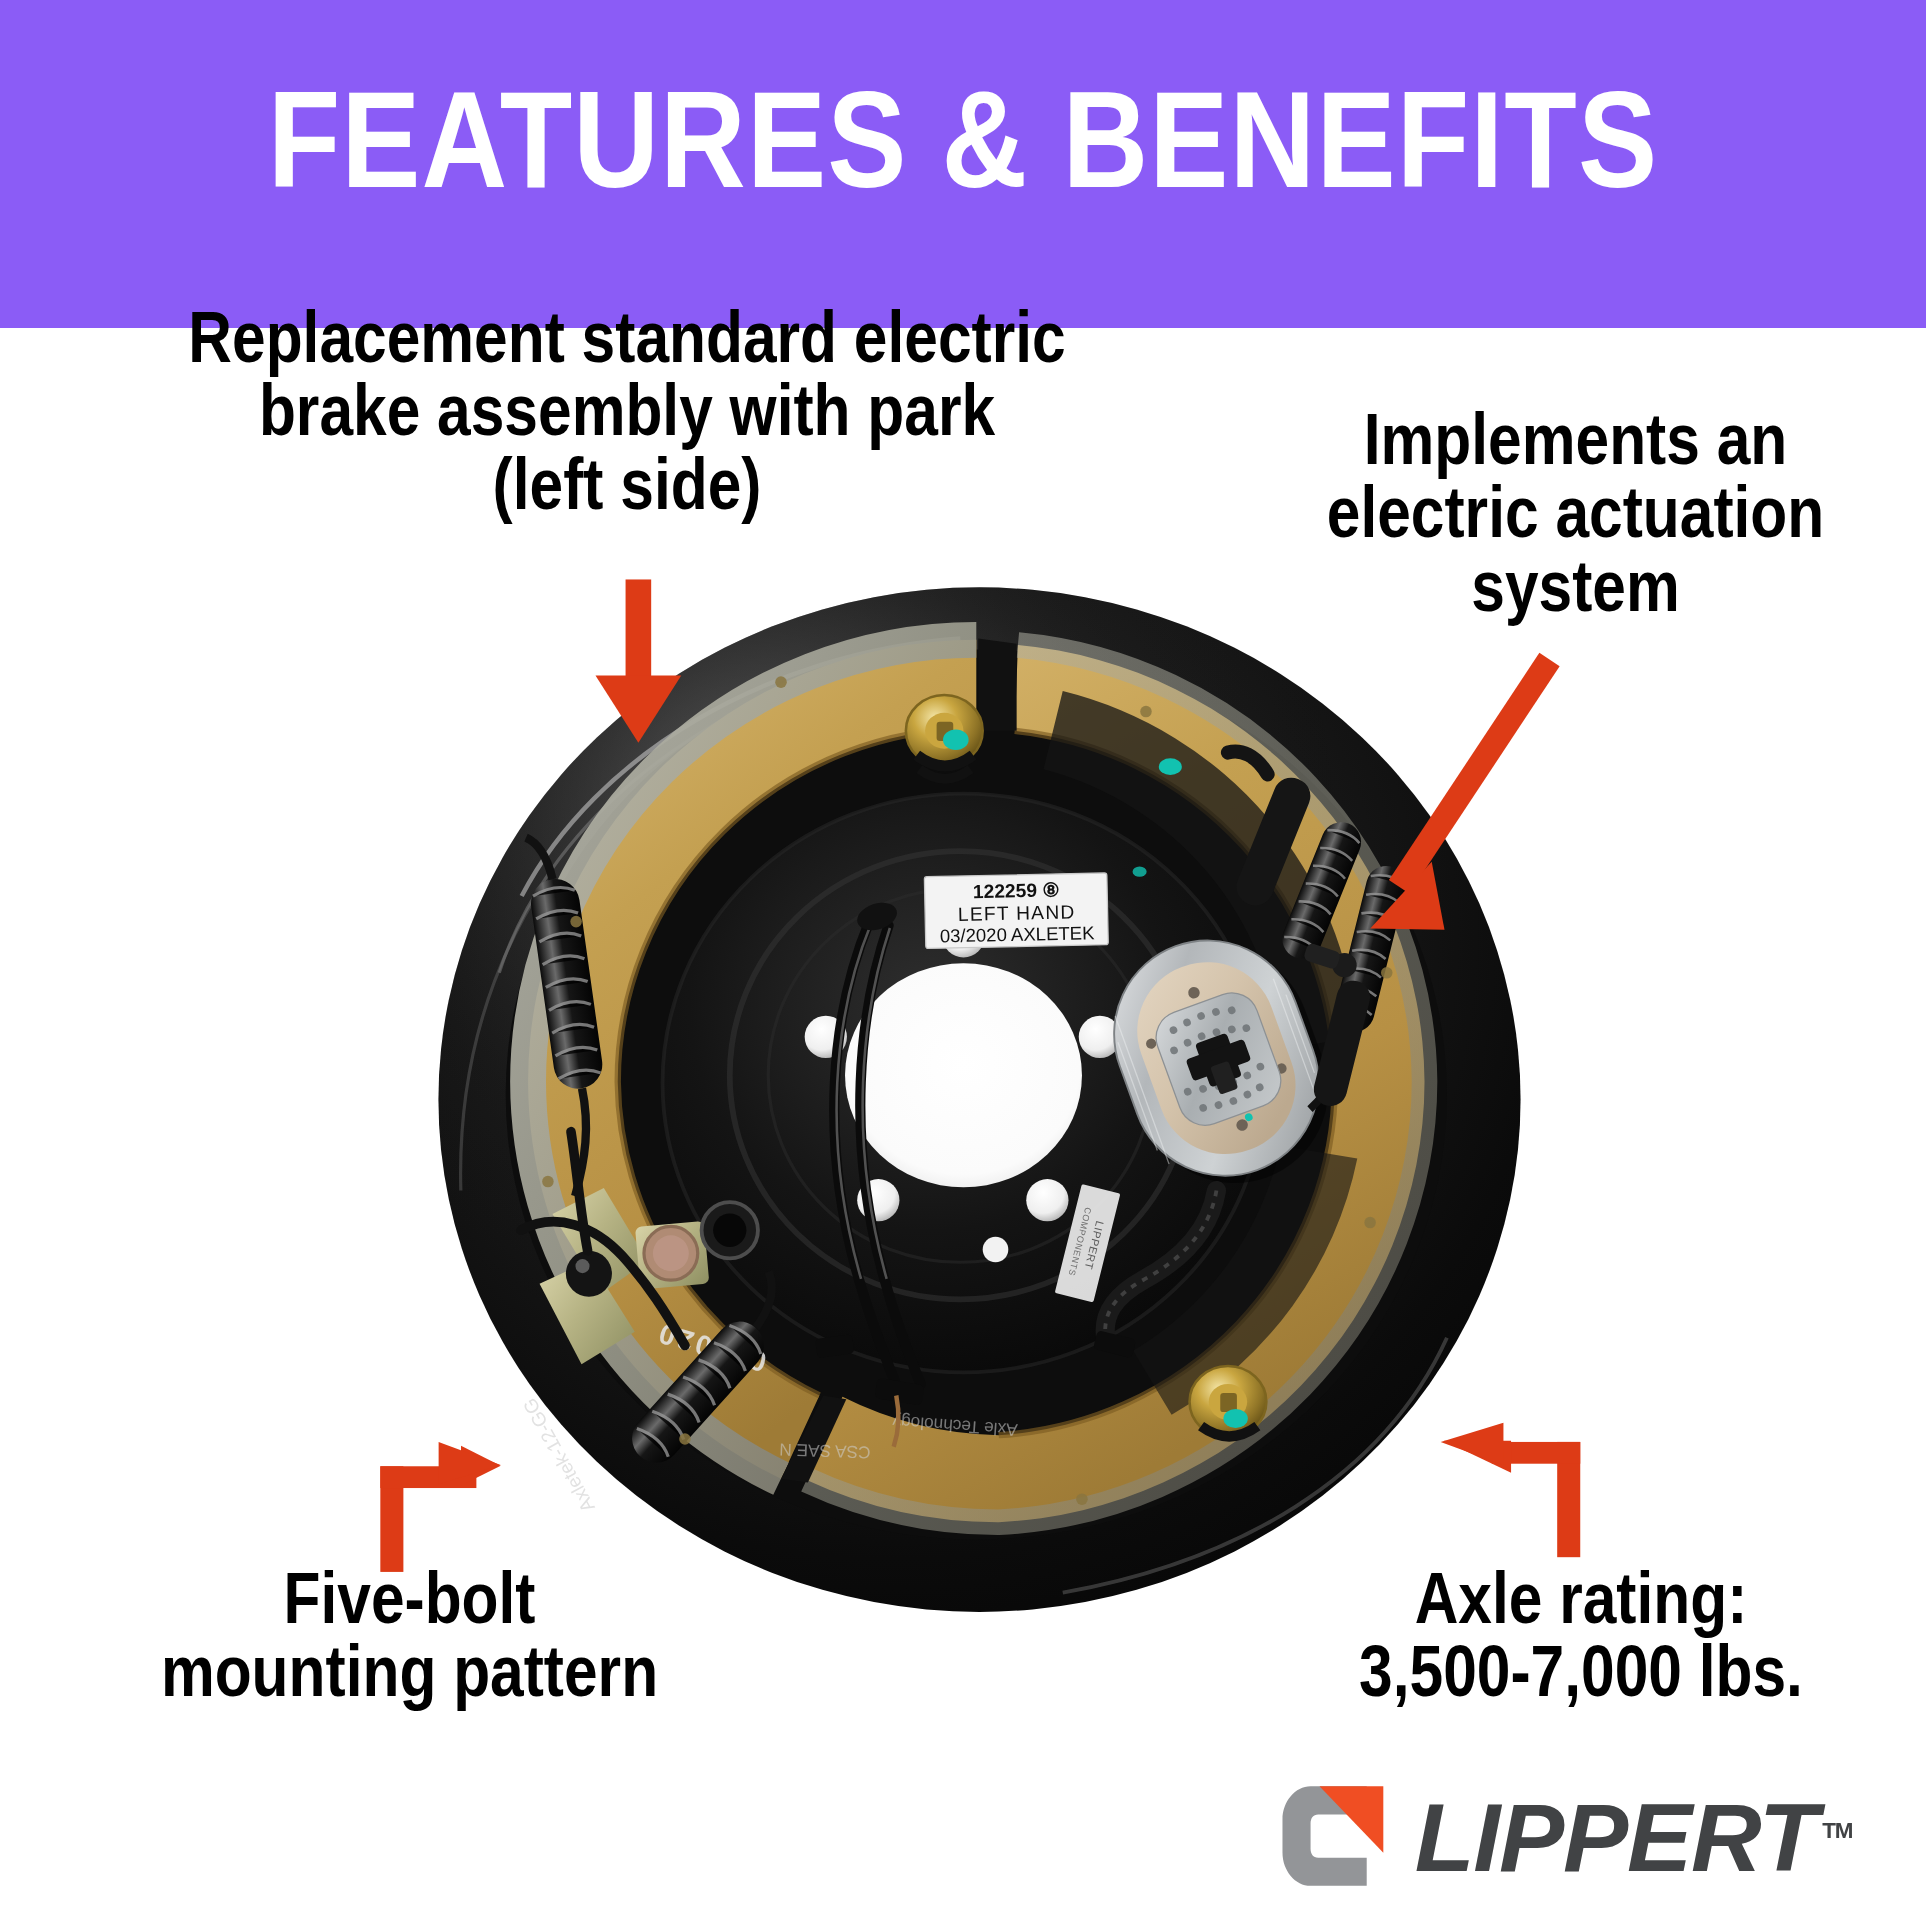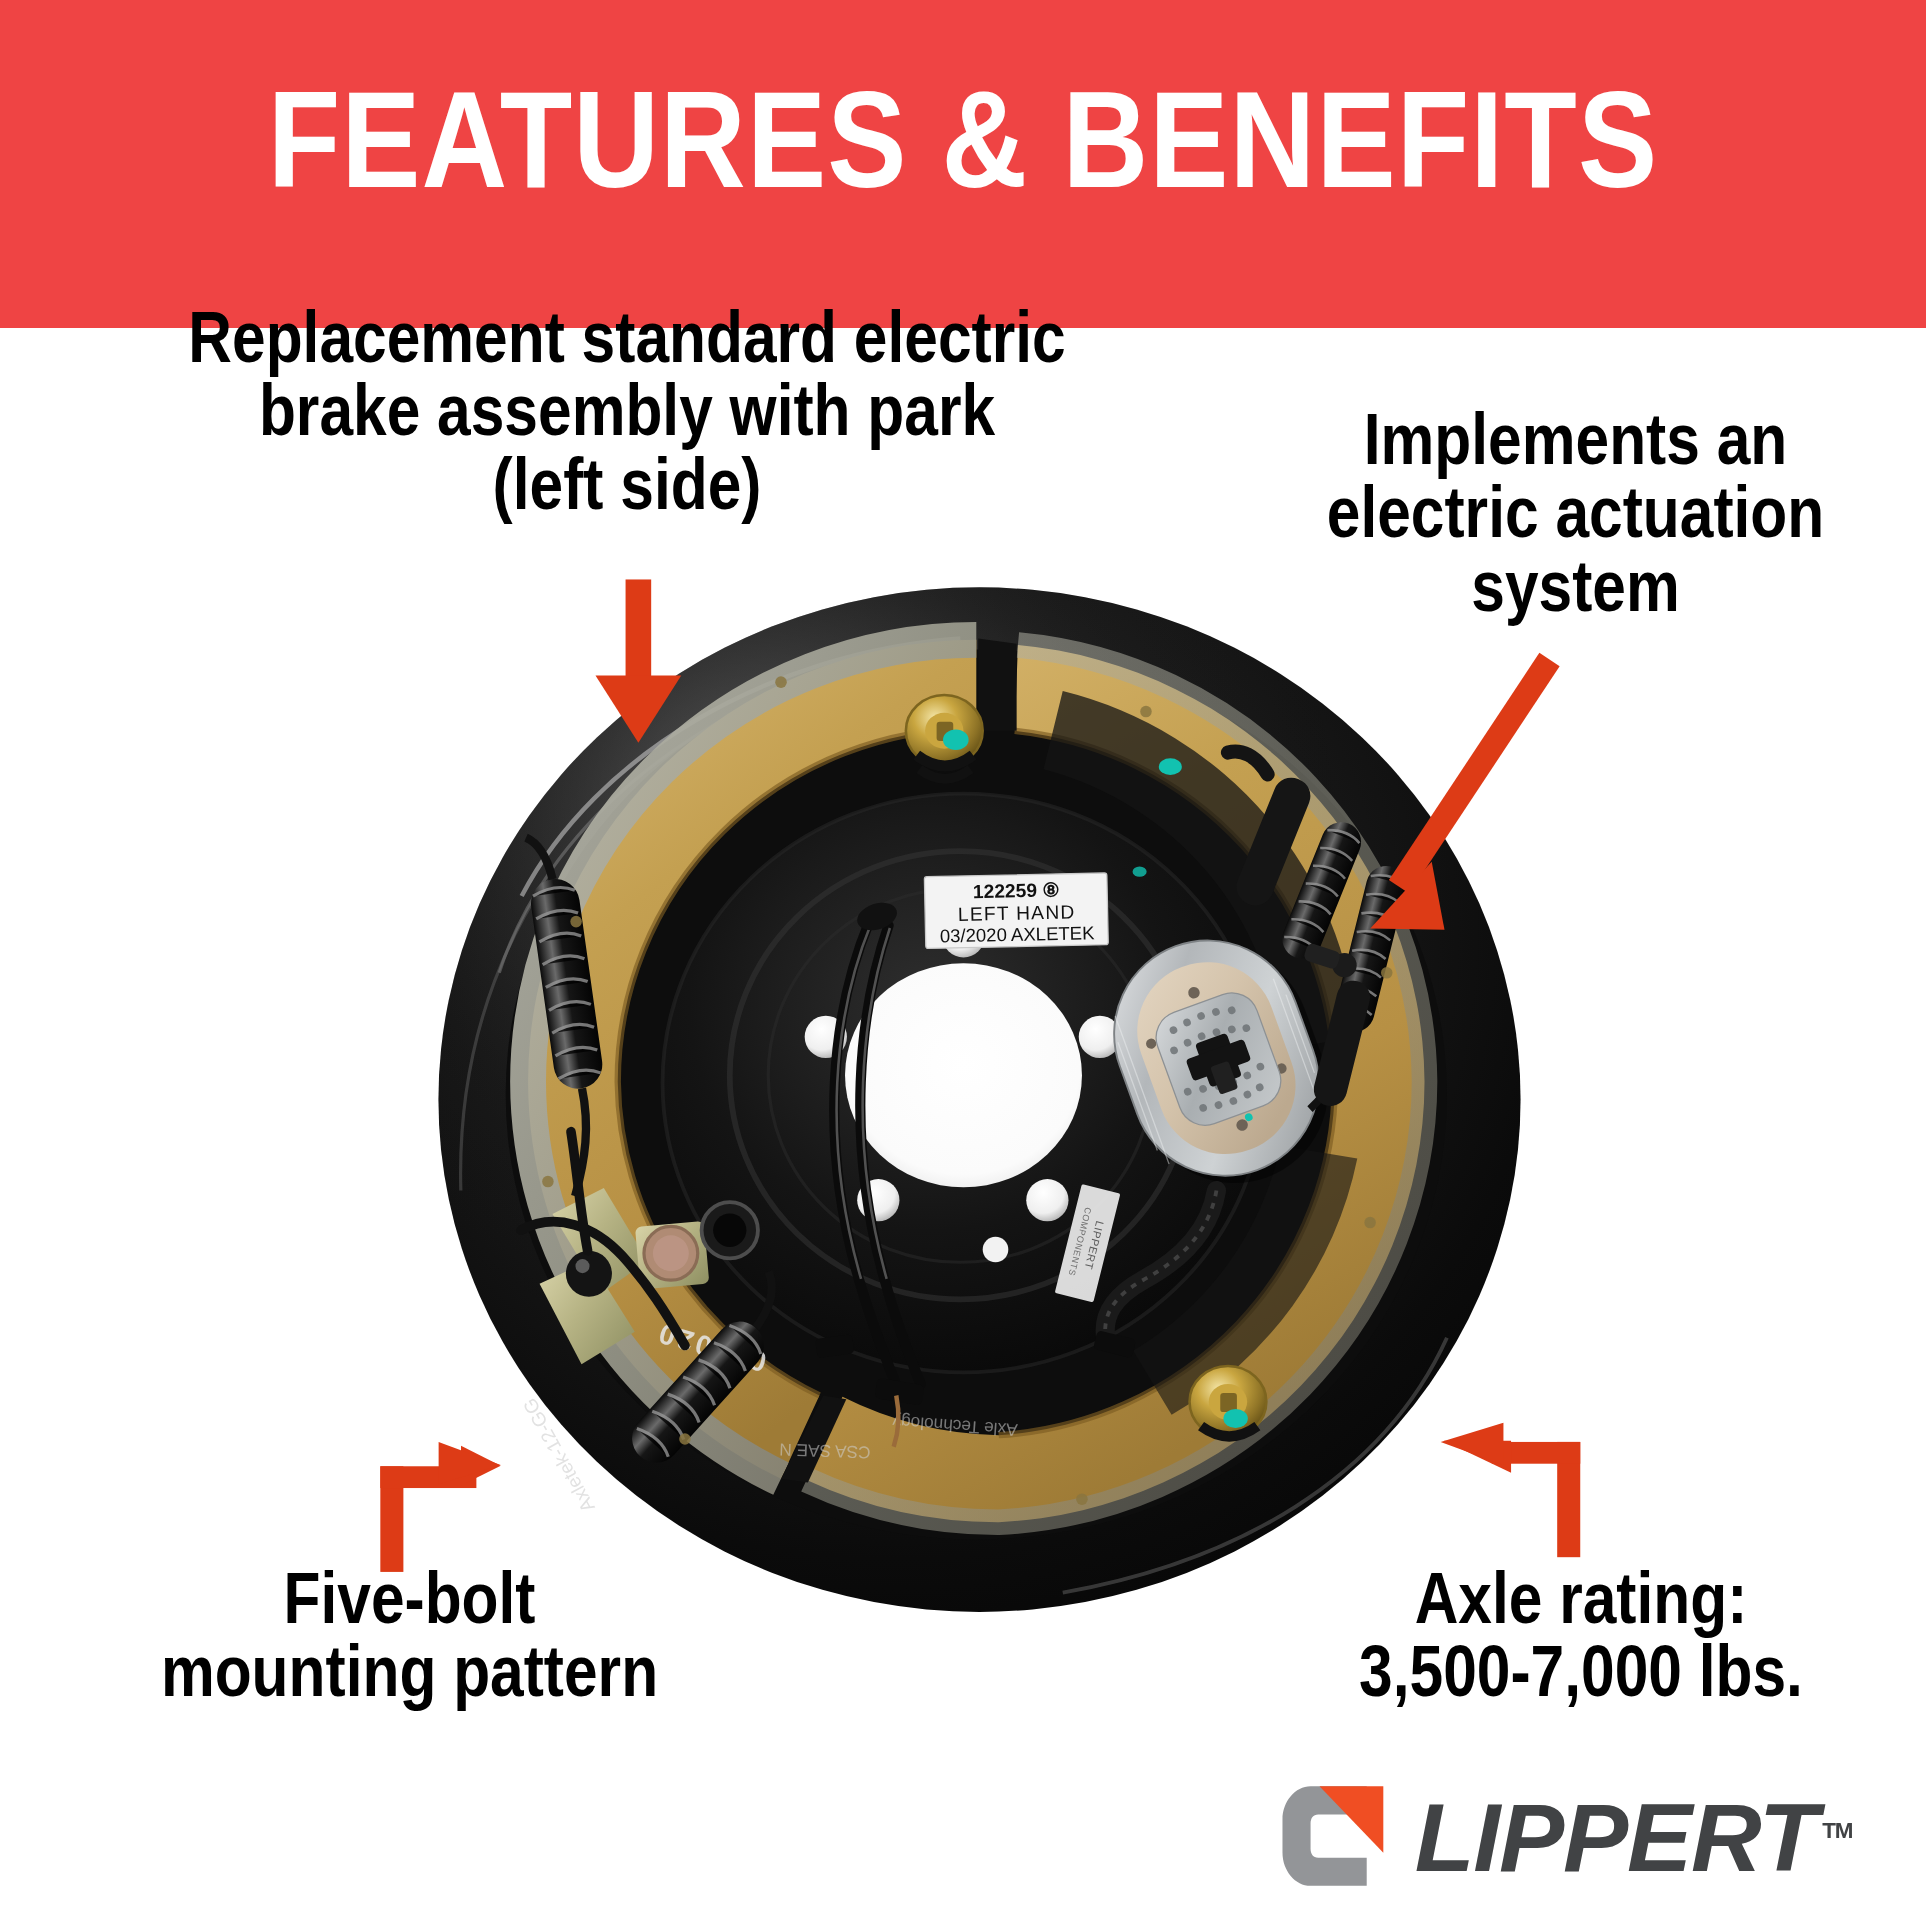--- a/index.html
+++ b/index.html
@@ -1,20 +1,20 @@
 <!DOCTYPE html>
 <html style="font-size:10.2px"><head>
 <meta charset="utf-8">
 <style>
   html,body{margin:0;padding:0;background:#fff;}
   body{width:1926px;height:1926px;position:relative;overflow:hidden;
        font-family:"Liberation Sans",sans-serif;}
 
   
-  #header-band{position:absolute;left:0;top:0;width:1926px;height:328px;background:#ef4444;}
+  #header-band{position:absolute;left:0;top:0;width:1926px;height:328px;background:#8b5cf6;}
   #page-title{position:absolute;left:0;top:0;width:1926px;height:277px;
       display:flex;align-items:center;justify-content:center;
       color:#fff;font-weight:700;font-size:138px;line-height:1;
       letter-spacing:1.3px;transform:scaleX(.86);transform-origin:center center;
       white-space:nowrap;font-family:"Liberation Sans",sans-serif;}
 
   
   .callout{position:absolute;color:#000;font-weight:700;line-height:1.02;
       text-align:center;transform-origin:center top;white-space:pre-line;
       font-family:"Liberation Sans",sans-serif;}

